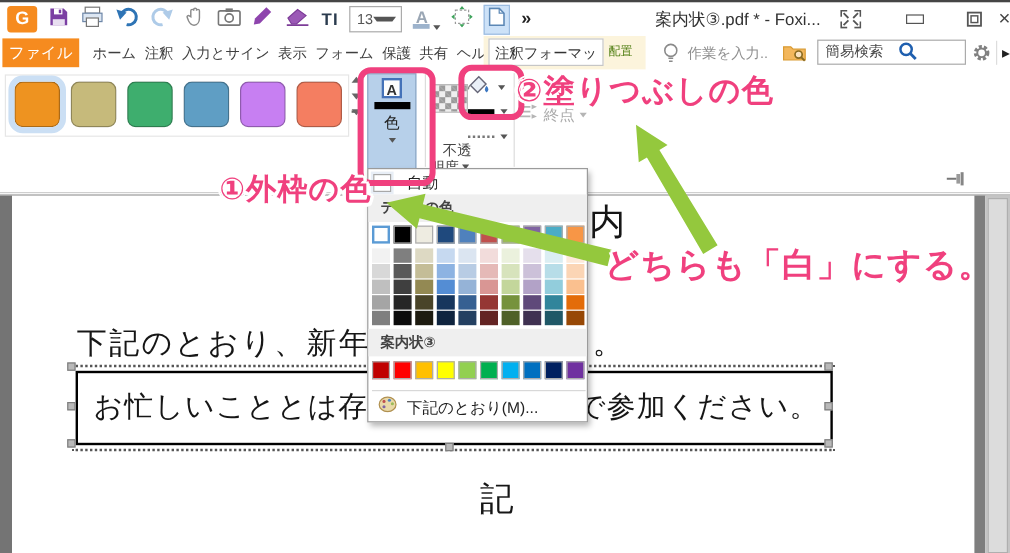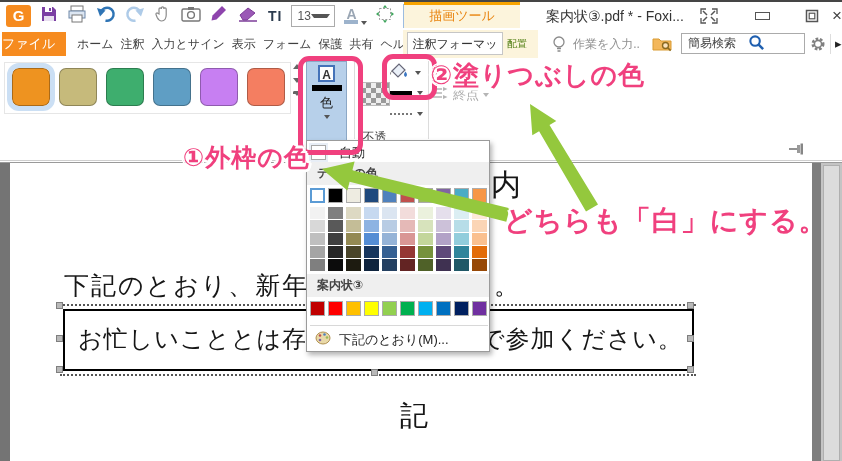--- a/index.html
+++ b/index.html
@@ -25,21 +25,21 @@
   .more-gly{font-size:15px;font-weight:bold;color:#222;line-height:20px;}
   .ctx-header{position:absolute;left:404px;top:0;width:116px;height:26px;background:#FCF4DC;
     border-top:3px solid #F7A300;box-sizing:border-box;text-align:center;font-size:13px;color:#E8820C;line-height:22px;}
   .doc-title{position:absolute;left:546px;top:6px;font-size:14px;color:#333;white-space:nowrap;}
   .winbtn{position:absolute;top:4px;width:22px;height:20px;display:flex;align-items:center;justify-content:center;}
   .minbox{width:13px;height:6px;border:1.5px solid #555;}
   .closex{font-size:17px;color:#444;line-height:18px;}
   
   .menubar{position:absolute;top:28px;left:0;right:0;height:28px;background:#fff;}
   .filebtn{position:absolute;left:2px;top:2px;width:64px;height:24px;background:#F68B1F;color:#fff;
-    font-size:13px;line-height:24px;}
+    font-size:13px;text-align:center;line-height:24px;}
   .tabs{position:absolute;left:77px;top:2px;height:24px;display:flex;gap:7px;align-items:center;
     font-size:12px;color:#3F3F3F;white-space:nowrap;}
   .ctxzone{position:absolute;left:403px;top:0;width:135px;height:28px;background:#FCF4DC;}
   .ctxtab-active{position:absolute;left:4px;top:2px;width:96px;height:23px;background:#fff;border:1px solid #C6C6C6;
     font-size:12px;color:#333;text-align:center;line-height:23px;box-sizing:border-box;}
   .ctxtab2{position:absolute;left:104px;top:2px;font-size:10px;color:#4d7c0f;line-height:24px;}
   .tellme{position:absolute;left:573px;top:0;font-size:12px;color:#8F8F8F;line-height:28px;}
   .searchbox{position:absolute;left:681px;top:3px;width:124px;height:21px;border:1px solid #ABABAB;background:#fff;
     display:flex;align-items:center;box-sizing:border-box;}
   .searchbox span{flex:1;font-size:12px;color:#444;padding-left:6px;}
@@ -55,21 +55,21 @@
   .tri-up{width:0;height:0;border-left:4px solid transparent;border-right:4px solid transparent;border-bottom:5px solid #666;}
   .tri-dn{width:0;height:0;border-left:4px solid transparent;border-right:4px solid transparent;border-top:5px solid #666;}
   .tri-more{border-top:2px solid #666;padding-top:1.5px;}
   .vsep{position:absolute;top:3px;width:1px;height:78px;background:#DCDCDC;}
   .colorbtn{position:absolute;left:306px;top:3px;width:41px;height:80px;background:#B7D0EA;border:1px solid #8CA8C6;
     box-sizing:border-box;display:flex;flex-direction:column;align-items:center;}
   .abox{width:17px;height:17px;border:2px solid #4472B8;background:#fdfdfd;color:#333;font-size:12px;font-weight:bold;
     text-align:center;line-height:16px;margin-top:3px;box-sizing:border-box;}
   .cbar{width:30px;height:6px;background:#000;margin-top:3px;}
   .clabel{font-size:13px;color:#222;margin-top:3px;}
-  .opacitybtn{position:absolute;left:356px;top:20px;width:37px;height:80px;text-align:center;}
+  .opacitybtn{position:absolute;left:356px;top:8px;width:37px;height:80px;text-align:right;}
   .checker{width:28px;height:22px;margin:4px auto 0;border:1px solid #bbb;
     background-image:linear-gradient(45deg,#9a9a9a 25%,transparent 25%,transparent 75%,#9a9a9a 75%),
                      linear-gradient(45deg,#9a9a9a 25%,#efefef 25%,#efefef 75%,#9a9a9a 75%);
     background-size:10px 10px;background-position:0 0,5px 5px;}
   .oplabel{position:absolute;left:0;top:52px;width:100%;font-size:12px;line-height:14px;color:#444;}
   .oplabel .l2{display:flex;justify-content:center;gap:2px;align-items:center;}
   .smallbtn{position:absolute;display:flex;align-items:center;gap:5px;}
   .thickline{width:22px;height:4px;background:#000;}
   .dashline{width:22px;height:0;border-top:2px dotted #777;box-shadow:0 4px 0 -1.2px #999;}
   .endpoint{position:absolute;left:432px;top:28px;display:flex;align-items:center;gap:4px;}
@@ -164,21 +164,20 @@
       <span><svg width="18" height="18" viewBox="0 0 18 18">
             <rect x="3.5" y="3.5" width="11" height="11" fill="none" stroke="#999" stroke-dasharray="2 1.6"></rect>
             <path d="M9 0 l2.2 2.8 h-4.4Z M9 18 l2.2 -2.8 h-4.4Z M0 9 l2.8 -2.2 v4.4Z M18 9 l-2.8 -2.2 v4.4Z" fill="#3FA45C"></path>
           </svg></span>
       <span class="qat-sel"><svg width="14" height="16" viewBox="0 0 14 16">
             <path d="M1 1 h8 l4 4 v10 H1z" fill="#fff" stroke="#5B87B5" stroke-width="1.3"></path>
             <path d="M9 1 v4 h4" fill="none" stroke="#5B87B5"></path>
           </svg></span>
       <span class="more-gly">»</span>
     </div>
-    <div class="ctx-header">描画ツール</div>
     <div class="doc-title">案内状③.pdf * - Foxi...</div>
     <div class="winbtn" style="left:698px">
         <svg width="18" height="16" viewBox="0 0 18 16">
           <path d="M7 7 L3 3 M11 7 l4 -4 M7 9 l-4 4 M11 9 l4 4" stroke="#555" stroke-width="1.5"></path>
           <path d="M1 6 V1 h5 M12 1 h5 v5 M1 10 v5 h5 M12 15 h5 v-5" fill="none" stroke="#555" stroke-width="1.3"></path>
         </svg>
       </div>
     <div class="winbtn" style="left:751px">
         <span class="minbox"></span>
       </div>

